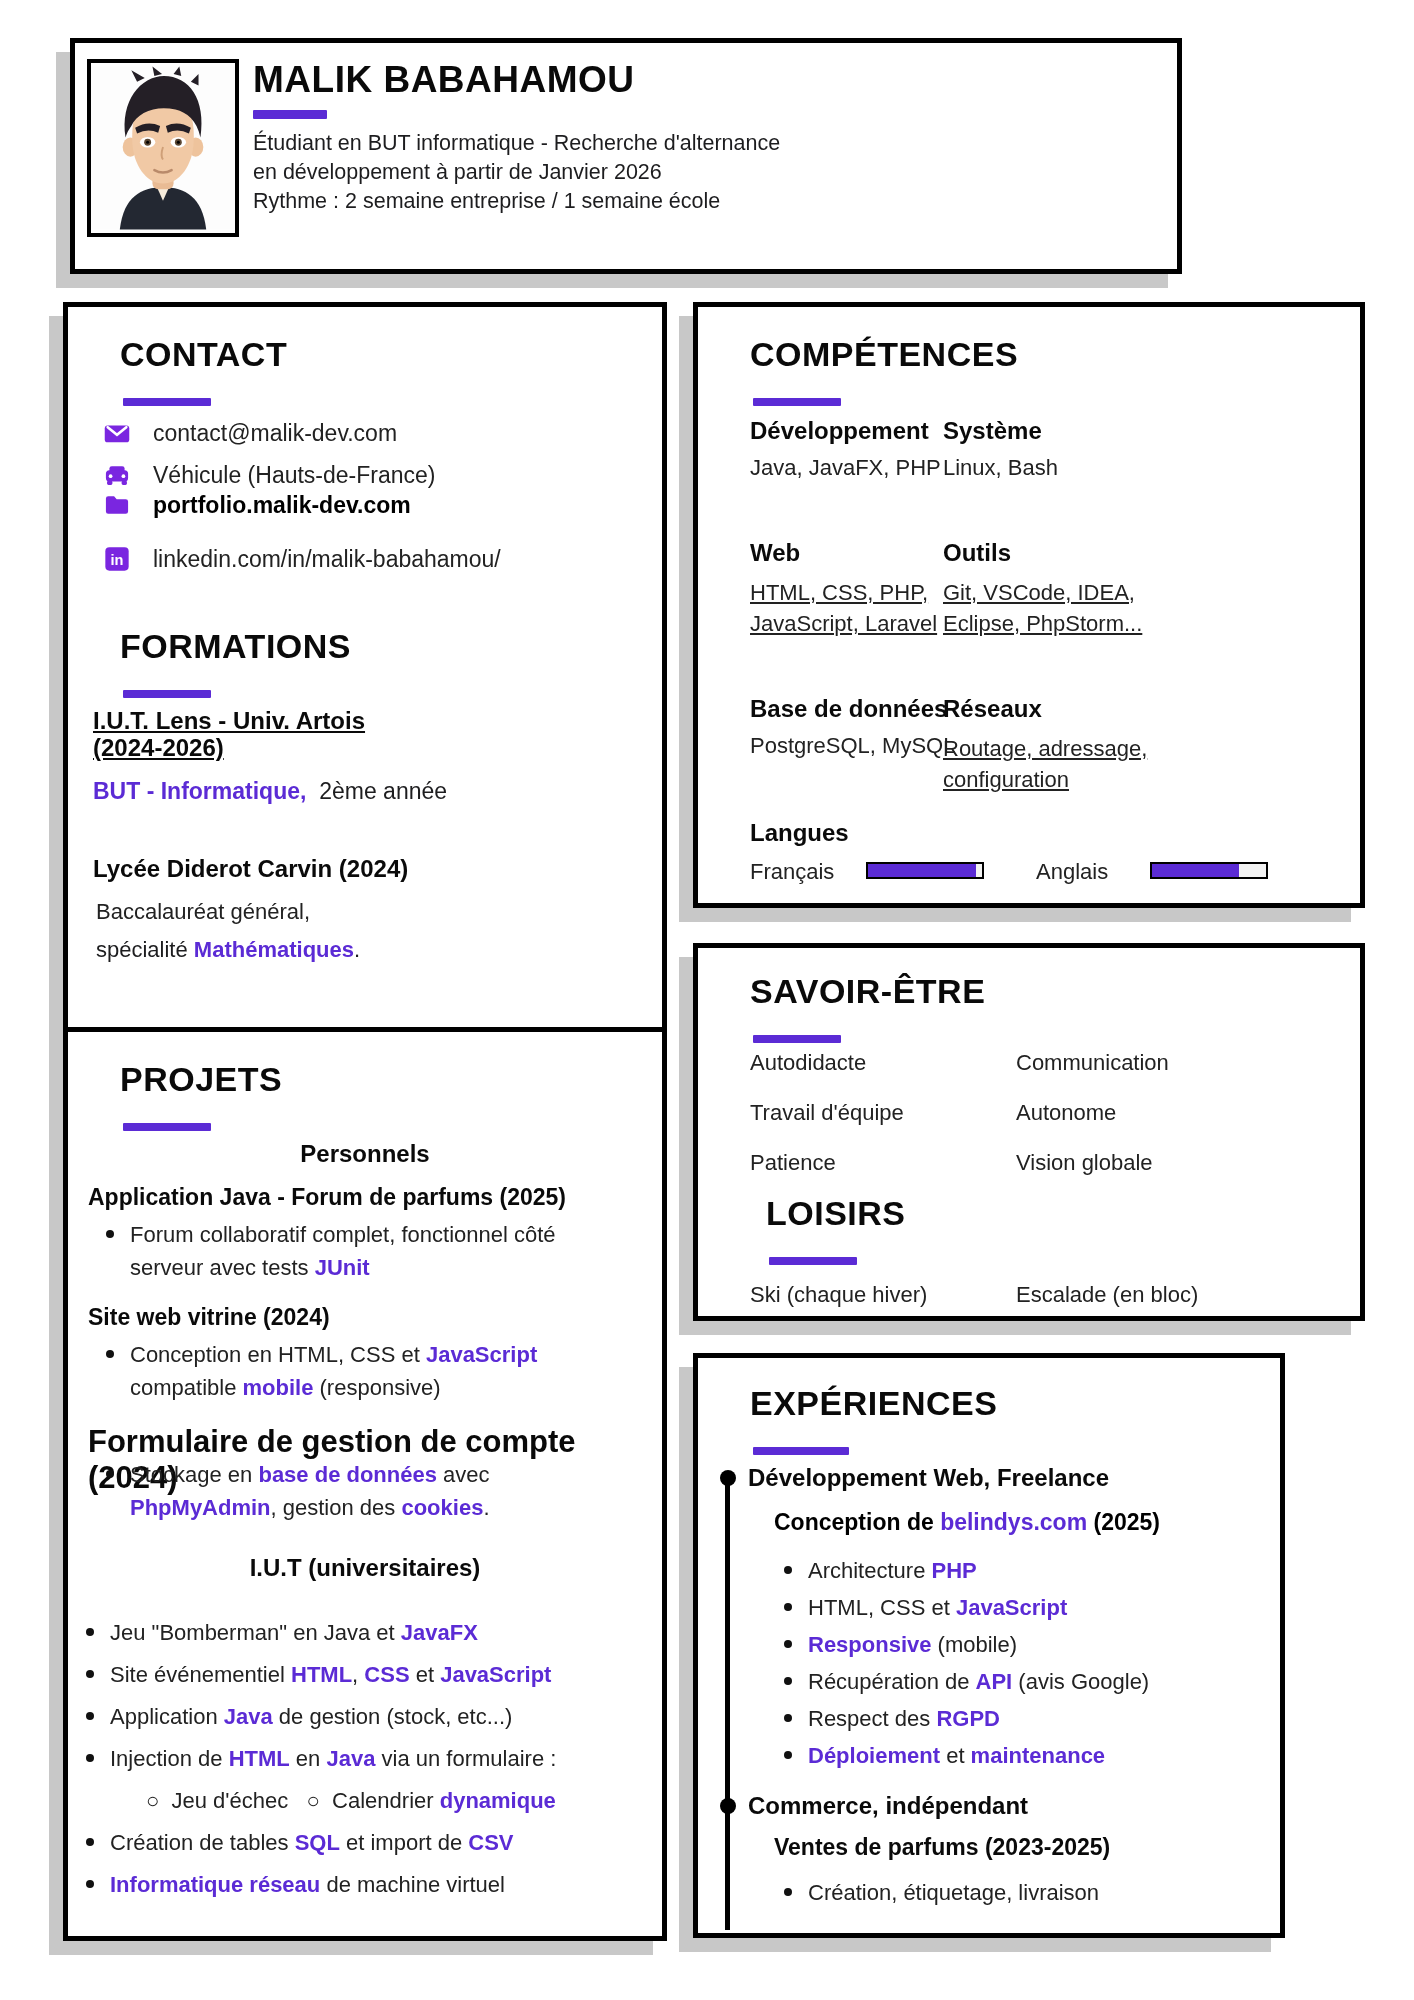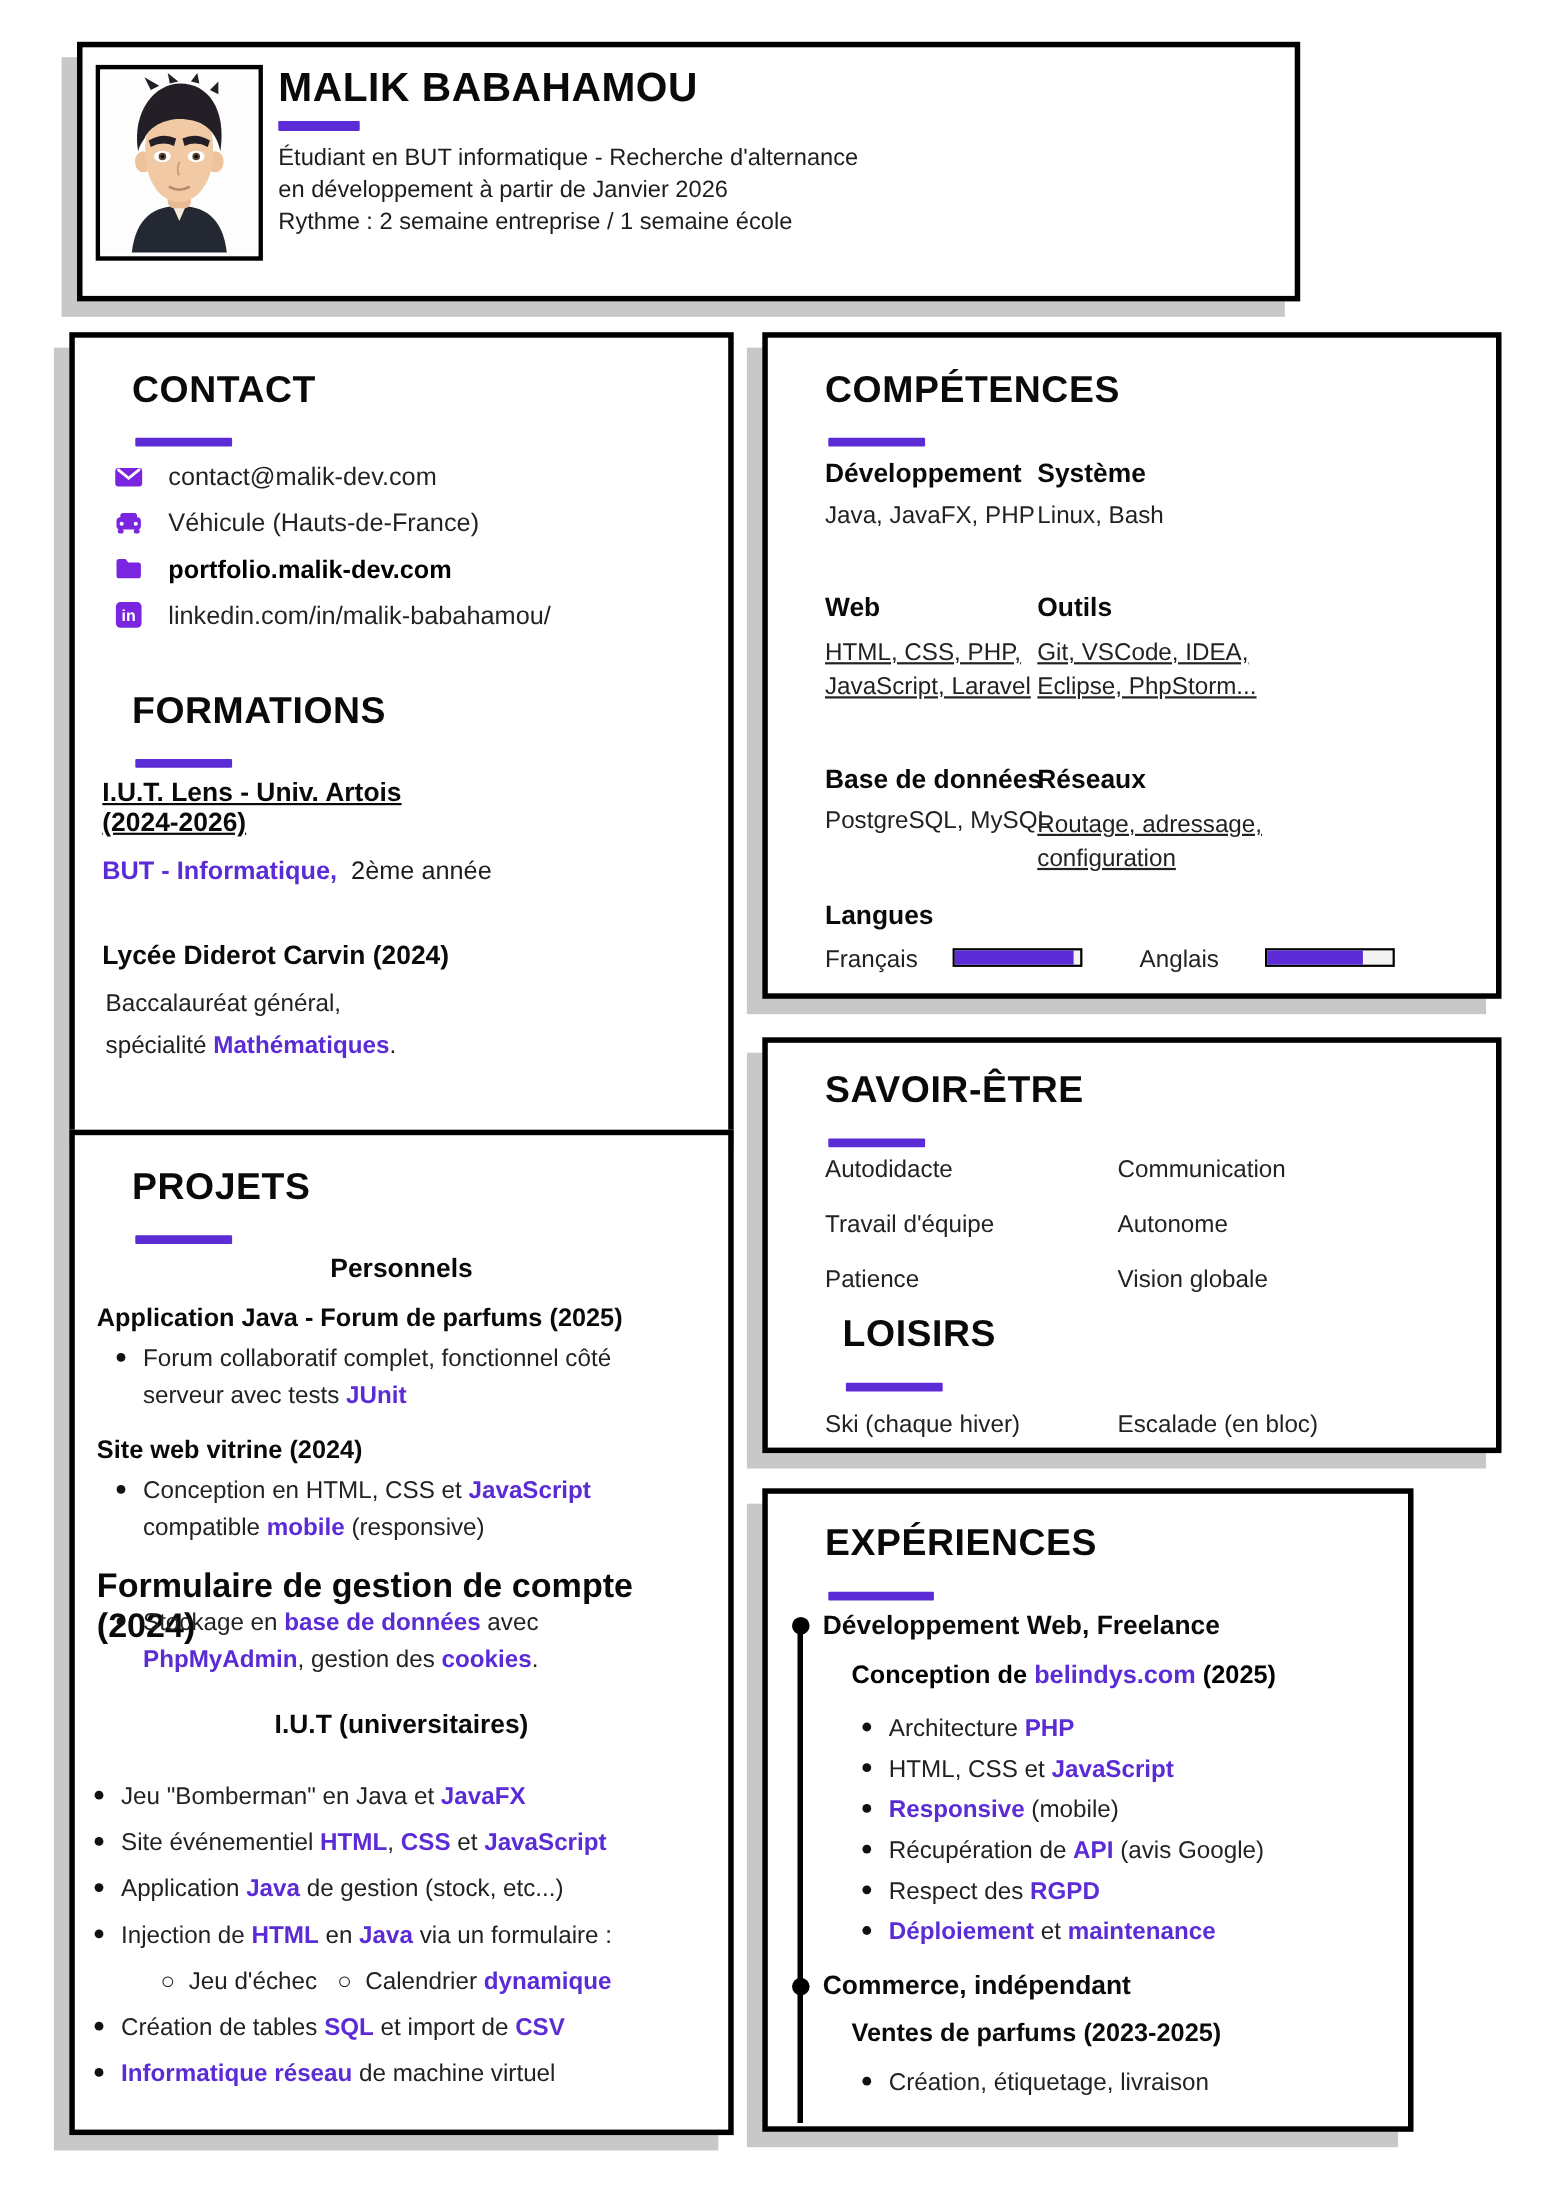--- a/index.html
+++ b/index.html
@@ -87,21 +87,21 @@
       <svg class="icn" viewBox="0 0 24 24">
         <rect x="5.5" y="4.5" width="13" height="6" rx="2" fill="var(--icon)"></rect>
         <rect x="2.5" y="8" width="19" height="9.5" rx="3" fill="var(--icon)"></rect>
         <rect x="3.5" y="17" width="4.5" height="3.5" rx="1.2" fill="var(--icon)"></rect>
         <rect x="16" y="17" width="4.5" height="3.5" rx="1.2" fill="var(--icon)"></rect>
         <circle cx="6.5" cy="13" r="1.6" fill="#fff"></circle>
         <circle cx="17.5" cy="13" r="1.6" fill="#fff"></circle>
       </svg>
       <span>Véhicule (Hauts-de-France)</span>
     </div>
-    <div class="crow bold" style="top:196px;">
+    <div class="crow bold" style="top:184px;">
       <svg class="icn" viewBox="0 0 24 24">
         <path d="M2.5 6.5 a2 2 0 0 1 2 -2 h5 l2.2 2.6 H19.5 a2 2 0 0 1 2 2 V17.5 a2 2 0 0 1 -2 2 H4.5 a2 2 0 0 1 -2 -2 Z" fill="var(--icon)"></path>
       </svg>
       <span>portfolio.malik-dev.com</span>
     </div>
     <div class="crow" style="top:238px;">
       <svg class="icn" viewBox="0 0 24 24">
         <rect x="2" y="2" width="20" height="20" rx="3.5" fill="var(--icon)"></rect>
         <text x="12" y="17" text-anchor="middle" font-size="12.5" font-family="Liberation Sans, sans-serif" font-weight="bold" fill="#ffffff">in</text>
       </svg>

